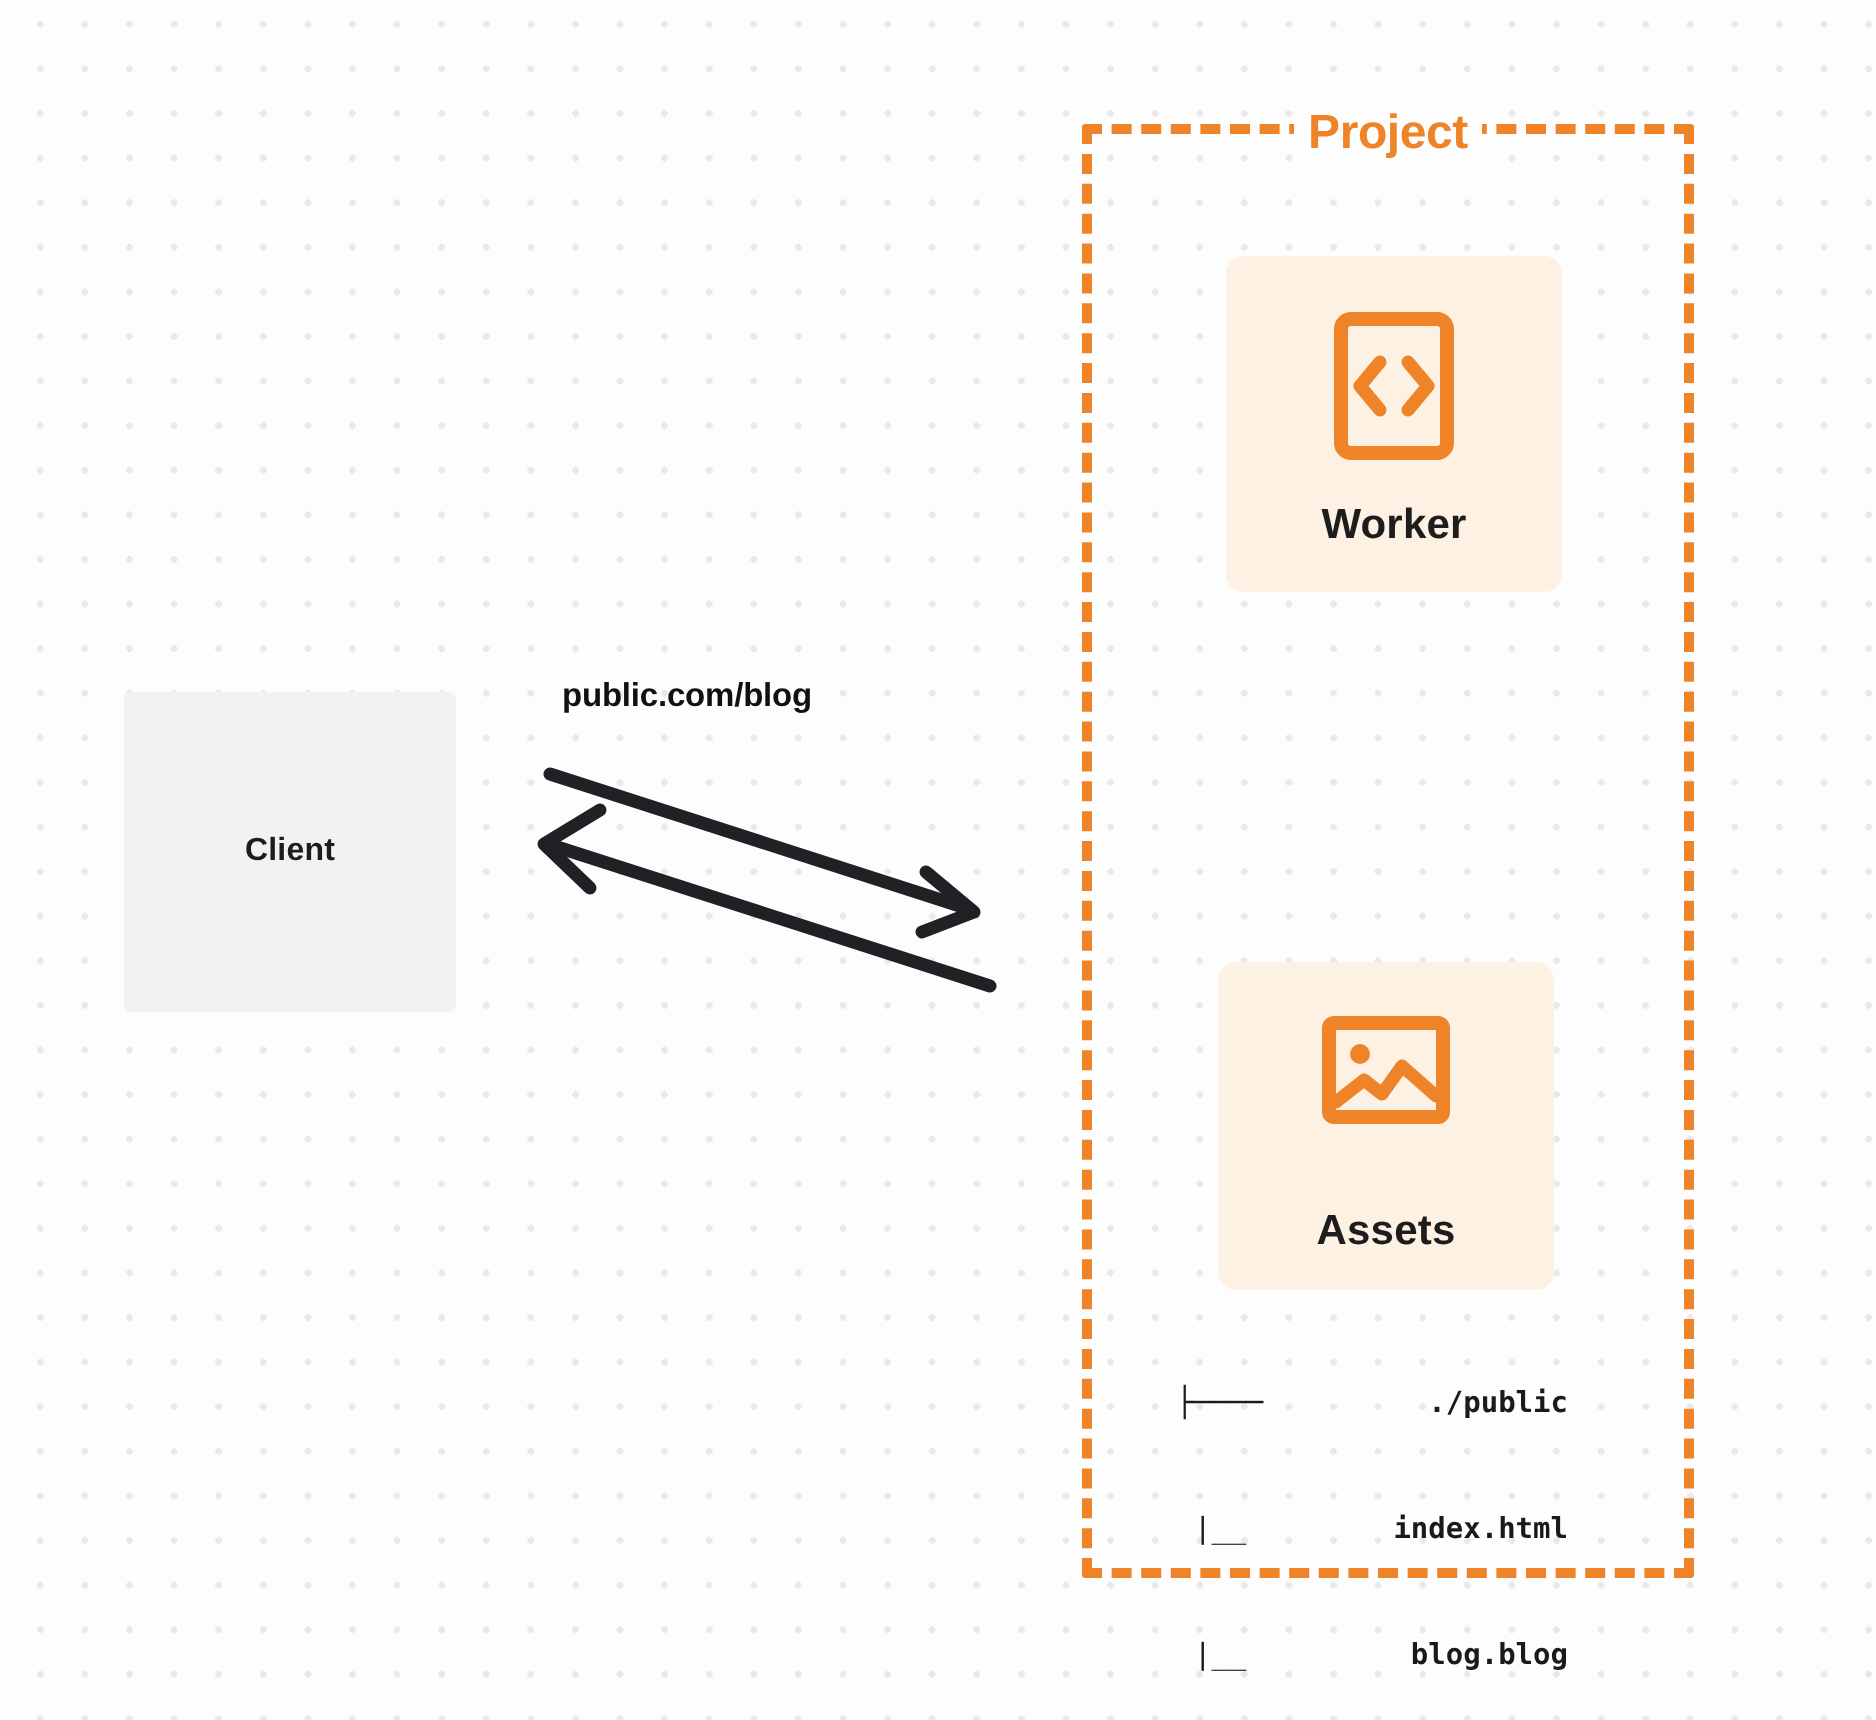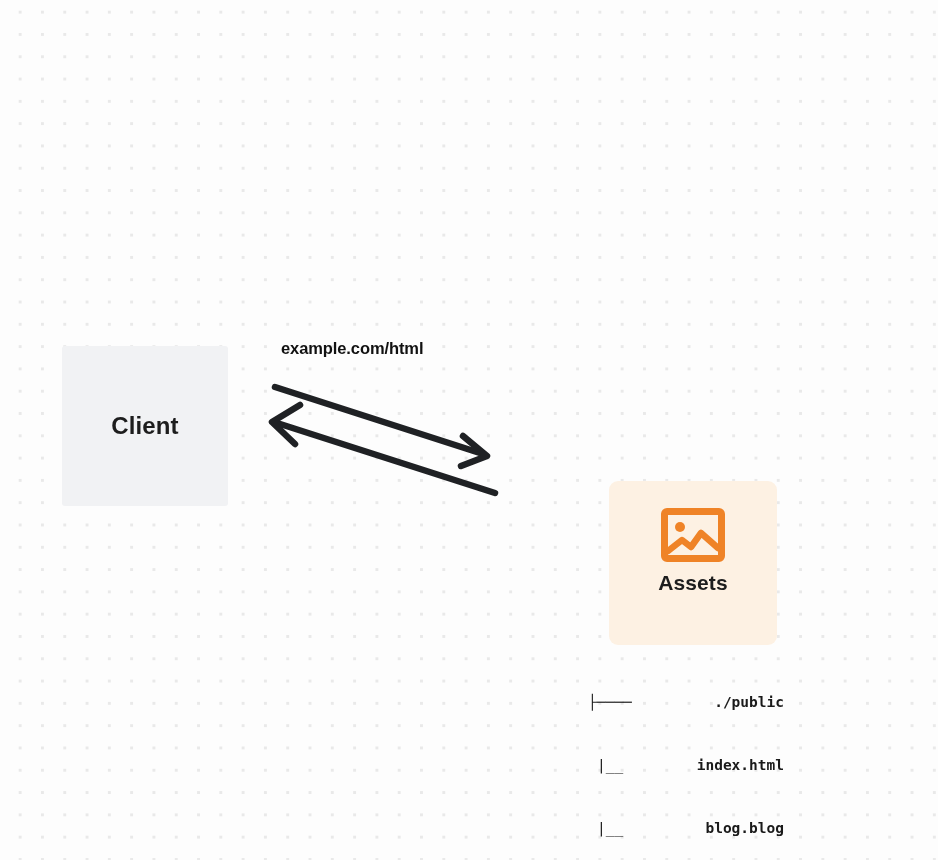--- a/index.html
+++ b/index.html
@@ -31,21 +31,21 @@
     top: 346px;
     width: 166px;
     height: 160px;
     background: #f1f2f4;
     border-radius: 3px;
     display: flex;
     align-items: center;
     justify-content: center;
   }
   #client-node .node-label {
-    font-size: 24px;
+    font-size: 16px;
     font-weight: 700;
     color: #1d1d1d;
     letter-spacing: 0.1px;
   }
 
   
   #edge-label {
     position: absolute;
     left: 281px;
     top: 339px;
@@ -116,21 +116,21 @@
   .service-card .card-icon {
     display: block;
   }
   .service-card .node-label {
     font-size: 21px;
     font-weight: 700;
     color: #1d1d1d;
     letter-spacing: 0.1px;
     margin-top: 15px;
   }
-  #assets-node .node-label { margin-top: 4px; }
+  #assets-node .node-label { margin-top: 36px; }
 
   
   #asset-file-tree {
     position: absolute;
     left: 588px;
     top: 650px;
     width: 196px;
     font-family: "DejaVu Sans Mono", "Liberation Mono", monospace;
     font-size: 14.5px;
     line-height: 21px;
@@ -155,36 +155,49 @@
 </style>
 </head>
 <body>
 
 <div class="canvas">
 
   <div id="client-node">
     <span class="node-label">Client</span>
   </div>
 
-  <div id="edge-label">example.com/html</div>
+  <div id="edge-label">public.com/blog</div>
 
   <svg id="edge-arrows" viewBox="0 0 938 860">
 
     <g>
       <line x1="275" y1="387" x2="483" y2="454" stroke="#1f2124" stroke-width="6.5" stroke-linecap="round"></line>
       <polyline points="463,436 487,456 461,466" fill="none" stroke="#1f2124" stroke-width="6.5" stroke-linecap="round" stroke-linejoin="round"></polyline>
     </g>
 
     <g>
       <line x1="495" y1="493" x2="277" y2="423" stroke="#1f2124" stroke-width="6.5" stroke-linecap="round"></line>
       <polyline points="300,405 272,422 295,444" fill="none" stroke="#1f2124" stroke-width="6.5" stroke-linecap="round" stroke-linejoin="round"></polyline>
     </g>
   </svg>
 
-
+  <div id="project-group">
+    <div id="project-group-label">Project</div>
+  </div>
+
+  <div id="worker-node" class="service-card">
+    <span class="card-icon">
+      <svg width="62" height="76" viewBox="0 0 62 76" aria-hidden="true">
+        <rect x="4.5" y="4.5" width="53" height="67" rx="5" ry="5" fill="none" stroke="#ef8327" stroke-width="7"></rect>
+        <polyline points="24,26 14,38 24,50" fill="none" stroke="#ef8327" stroke-width="6.5" stroke-linecap="round" stroke-linejoin="round"></polyline>
+        <polyline points="38,26 48,38 38,50" fill="none" stroke="#ef8327" stroke-width="6.5" stroke-linecap="round" stroke-linejoin="round"></polyline>
+      </svg>
+    </span>
+    <span class="node-label">Worker</span>
+  </div>
 
   <div id="assets-node" class="service-card">
     <span class="card-icon">
       <svg width="66" height="56" viewBox="0 0 66 56" aria-hidden="true">
         <rect x="4.5" y="4.5" width="57" height="47" rx="2.5" ry="2.5" fill="none" stroke="#ef8327" stroke-width="7"></rect>
         <circle cx="20" cy="20" r="5" fill="#ef8327"></circle>
         <polyline points="8,44 22,33 31,40 41,26 58,41" fill="none" stroke="#ef8327" stroke-width="6.5" stroke-linecap="round" stroke-linejoin="round"></polyline>
       </svg>
     </span>
     <span class="node-label">Assets</span>

